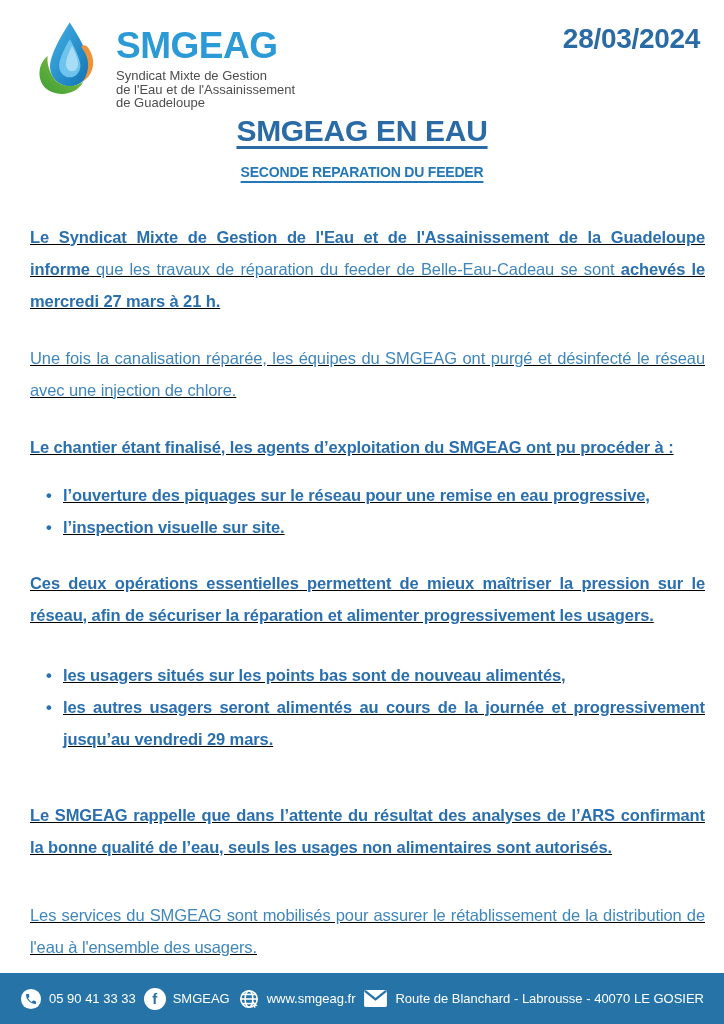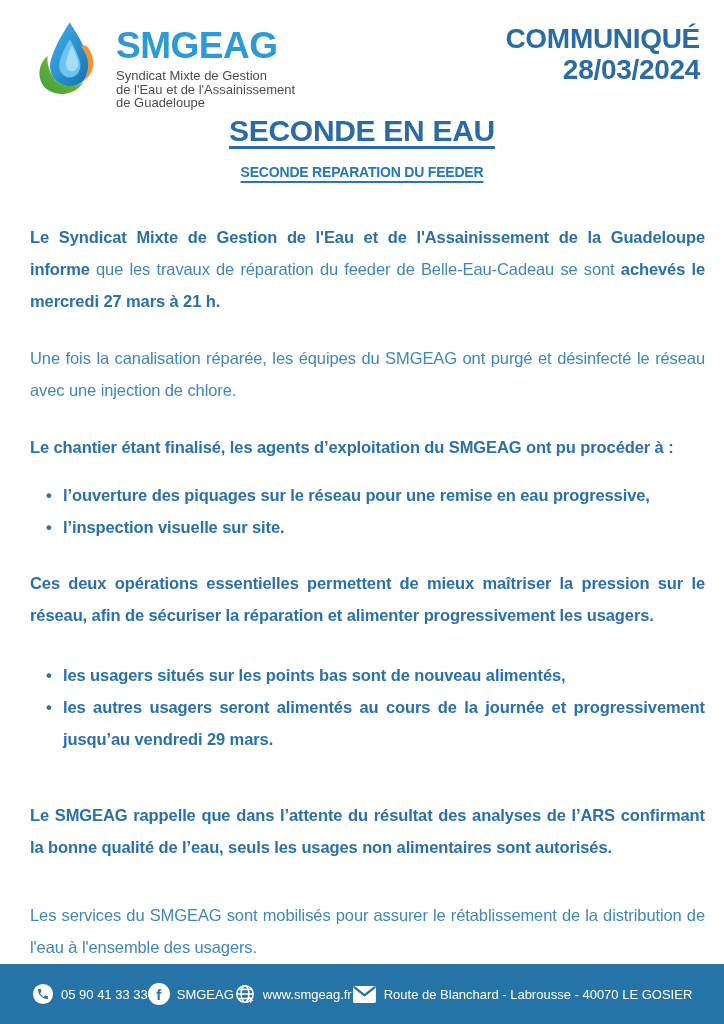--- a/index.html
+++ b/index.html
@@ -65,20 +65,21 @@
   }
 
   
   .content {
     padding:0 19px 0 30px;
     margin-top:41px;
     font-size:16.5px;
     line-height:32px;
     letter-spacing:-0.1px;
     text-align:justify;
+    text-decoration:underline;
   }
   .reg  { color:#3f86bd; font-weight:normal; }
   .bold { color:#2a6fae; font-weight:bold; }
   .content p { margin:0 0 25px 0; }
   .content p.tight { margin-bottom:0; }
   .content ul { list-style:none; margin:16px 0 24px 0; padding:0; }
   .content li { position:relative; padding-left:33px; }
   .content li::before {
     content:"\2022";
     position:absolute; left:16px; top:0;
@@ -91,26 +92,26 @@
     text-underline-offset:4px;
     margin-bottom:2px;
   }
   .mb-lg { margin-bottom:28px !important; }
   .mb-xl { margin-bottom:44px !important; }
   .mb-xxl { margin-bottom:36px !important; }
 
   
   .footer {
     position:absolute; left:0; right:0; bottom:0;
-    height:60px;
+    height:51px;
     background:#2673a7;
     display:flex;
     align-items:center;
     justify-content:space-between;
-    padding:0 32px;
+    padding:0 20px;
   }
   .footer-item {
     display:flex; align-items:center;
     color:#ffffff; font-size:13px; white-space:nowrap;
   }
   .footer-item .ic { margin-right:7px; display:flex; align-items:center; }
   .circle-ic {
     width:22px; height:22px; border-radius:50%;
     background:#ffffff; color:#2673a7;
     display:flex; align-items:center; justify-content:center;
@@ -144,26 +145,25 @@
       <div class="logo-text">
         <div class="brand">SMGEAG</div>
         <div class="tagline">
           <div>Syndicat Mixte de Gestion</div>
           <div>de l'Eau et de l'Assainissement</div>
           <div>de Guadeloupe</div>
         </div>
       </div>
     </div>
     <div class="masthead-right">
-      <div>COMMUNIQUÉ</div>
       <div>28/03/2024</div>
     </div>
   </div>
 
-  <div class="title-main">SECONDE EN EAU</div>
+  <div class="title-main">SMGEAG EN EAU</div>
   <div class="title-sub">SECONDE REPARATION DU FEEDER</div>
 
   <div class="content">
 
     <p><span class="bold">Le Syndicat Mixte de Gestion de l'Eau et de l'Assainissement de la Guadeloupe informe</span><span class="reg"> que les travaux de réparation du feeder de Belle-Eau-Cadeau se sont </span><span class="bold">achevés le mercredi 27 mars à 21 h.</span></p>
 
     <p class="reg">Une fois la canalisation réparée, les équipes du SMGEAG ont purgé et désinfecté le réseau avec une injection de chlore.</p>
 
     <p class="bold tight">Le chantier étant finalisé, les agents d’exploitation du SMGEAG ont pu procéder à :</p>
     <ul>

